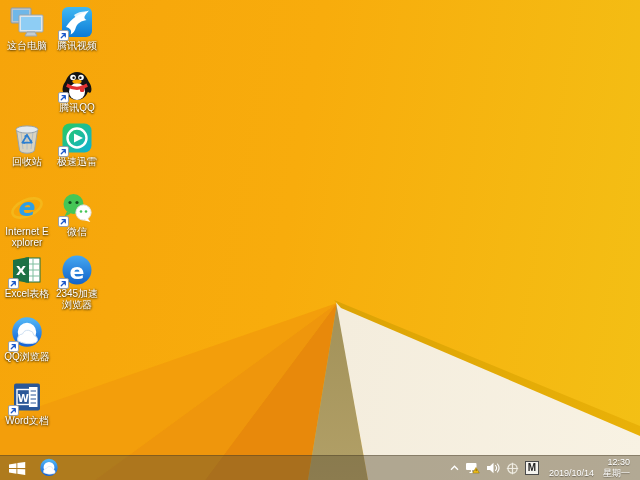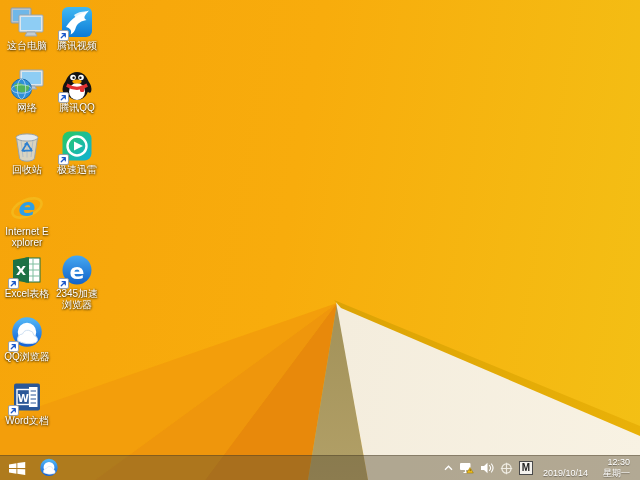--- a/index.html
+++ b/index.html
@@ -30,21 +30,21 @@
   .desk-label{
     margin-top:1px;font-size:10px;line-height:10.5px;color:#fff;text-align:center;
     text-shadow:0 1px 2px rgba(0,0,0,.75),1px 0 2px rgba(0,0,0,.45);
     word-break:break-all;
   }
   .sc-arrow{
     position:absolute;left:-1px;bottom:-1px;width:11px;height:11px;background:#fff;
     border:1px solid #9aa0a8;border-radius:2px;display:flex;align-items:center;justify-content:center;
   }
   .c1{left:3px;} .c2{left:53px;}
-  .r1{top:4px;} .r2{top:66px;} .r3{top:128px;font-family:Liberation Serif, serif;} .r4{top:190px;}
+  .r1{top:4px;} .r2{top:66px;} .r3{top:120px;font-family:Liberation Serif, serif;} .r4{top:190px;}
   .r5{top:252px;} .r6{top:315px;} .r7{top:379px;}
   
   .taskbar{
     position:absolute;left:0;right:0;bottom:0;height:25px;
     background:rgba(94,80,52,.45);
     border-top:1px solid rgba(60,50,30,.35);
     display:flex;align-items:center;
   }
   .start-btn{width:34px;height:25px;display:flex;align-items:center;justify-content:center;cursor:pointer;}
   .task-icon{width:30px;height:25px;display:flex;align-items:center;justify-content:center;cursor:pointer;}
@@ -54,21 +54,21 @@
   .ime-box{
     width:14px;height:14px;background:#F5F3EE;border:1px solid #4a4a4a;
     display:flex;align-items:center;justify-content:center;
     font-size:10px;font-weight:bold;color:#222;line-height:1;cursor:pointer;
   }
   .clock{
     display:flex;flex-direction:column;align-items:flex-end;justify-content:center;
     color:#fff;font-size:9px;line-height:11px;padding:12px 4px;cursor:pointer;
     text-shadow:0 1px 1px rgba(0,0,0,.4);
   }
-  .clock .date-row{display:flex;gap:15px;}
+  .clock .date-row{display:flex;gap:9px;}
 </style>
 </head>
 <body>
 
 <div class="screen">
 
   <div class="wp">
     <div class="wp-base"></div>
     <div class="wp-facet-light"></div>
     <div class="wp-facet-mid"></div>
@@ -106,34 +106,20 @@
       </svg>
       <span class="sc-arrow">
         <svg width="9" height="9" viewBox="0 0 10 10">
             <path d="M2.5 7.5 L7 3 M7 3 v3.5 M7 3 h-3.5" stroke="#1b57c9" stroke-width="1.4" fill="none" stroke-linecap="round"></path>
           </svg>
       </span>
     </div>
     <div class="desk-label">腾讯视频</div>
   </div>
 
-  <div class="desk-icon c1 r2">
-    <div class="glyph">
-      <svg width="34" height="34" viewBox="0 0 34 34">
-        <rect x="10" y="3" width="23" height="16" rx="1" fill="#dfe6ea" stroke="#9aa5ad"></rect>
-        <rect x="12" y="5" width="19" height="12" fill="#8ecdf4"></rect>
-        <path d="M18 19 h7 l1.5 3 h-10 z" fill="#c2ccd3" stroke="#9aa5ad"></path>
-        <circle cx="11.5" cy="22" r="10" fill="#2f8fd8" stroke="#1b6cad"></circle>
-        <path d="M4 18 q4 -3.5 8 -1 q4 2.5 7 .5 q1 3 -1 6 q-4 3 -8 1.5 q-5 -2 -6 -7 z" fill="#58b74c" opacity=".9"></path>
-        <ellipse cx="11.5" cy="22" rx="10" ry="4.2" fill="none" stroke="#d8ecf8" stroke-width=".8" opacity=".8"></ellipse>
-        <ellipse cx="11.5" cy="22" rx="4.2" ry="10" fill="none" stroke="#d8ecf8" stroke-width=".8" opacity=".8"></ellipse>
-      </svg>
-    </div>
-    <div class="desk-label">网络</div>
-  </div>
 
   <div class="desk-icon c2 r2">
     <div class="glyph">
       <svg width="34" height="34" viewBox="0 0 34 34">
         <ellipse cx="17" cy="19" rx="12" ry="14" fill="#141414"></ellipse>
         <ellipse cx="5.5" cy="20" rx="2.6" ry="6" fill="#141414" transform="rotate(14 5.5 20)"></ellipse>
         <ellipse cx="28.5" cy="20" rx="2.6" ry="6" fill="#141414" transform="rotate(-14 28.5 20)"></ellipse>
         <ellipse cx="17" cy="24.5" rx="8" ry="8.5" fill="#fff"></ellipse>
         <circle cx="13" cy="10.5" r="2.8" fill="#fff"></circle>
           <circle cx="21" cy="10.5" r="2.8" fill="#fff"></circle>
@@ -190,20 +176,40 @@
   <div class="desk-icon c1 r4">
     <div class="glyph">
       <svg width="36" height="36" viewBox="0 0 36 36">
         <ellipse cx="18" cy="18" rx="15.5" ry="8" fill="none" stroke="#F4B71A" stroke-width="2.6" transform="rotate(-24 18 18)"></ellipse>
         <text x="18" y="26" font-size="25" font-weight="bold" font-style="italic" fill="#2E9FE6" text-anchor="middle" font-family="DejaVu Sans, sans-serif">e</text>
       </svg>
     </div>
     <div class="desk-label">Internet Explorer</div>
   </div>
 
+  <div class="desk-icon c2 r4">
+    <div class="glyph">
+      <svg width="34" height="34" viewBox="0 0 34 34">
+        <circle cx="13.5" cy="13" r="10" fill="#45C656"></circle>
+        <path d="M7 20.5 l-2.5 5 l6 -2.8 z" fill="#45C656"></path>
+        <circle cx="10" cy="11.5" r="1.6" fill="#14501e"></circle>
+          <circle cx="17" cy="11.5" r="1.6" fill="#14501e"></circle>
+        <circle cx="23.5" cy="21.5" r="7.6" fill="#fff" stroke="#e3e3e3"></circle>
+        <path d="M27.5 27 l2.8 4 l-6.2 -1.8 z" fill="#fff"></path>
+        <circle cx="21" cy="20.5" r="1.3" fill="#45C656"></circle>
+          <circle cx="26" cy="20.5" r="1.3" fill="#45C656"></circle>
+      </svg>
+      <span class="sc-arrow">
+        <svg width="9" height="9" viewBox="0 0 10 10">
+            <path d="M2.5 7.5 L7 3 M7 3 v3.5 M7 3 h-3.5" stroke="#1b57c9" stroke-width="1.4" fill="none" stroke-linecap="round"></path>
+          </svg>
+      </span>
+    </div>
+    <div class="desk-label">微信</div>
+  </div>
 
   <div class="desk-icon c1 r5">
     <div class="glyph">
       <svg width="34" height="34" viewBox="0 0 34 34">
         <rect x="16" y="5" width="14" height="24" fill="#fff" stroke="#1E7145"></rect>
         <path d="M16 11 h14 M16 17 h14 M16 23 h14 M23 5 v24" stroke="#7FBF9F" stroke-width="1"></path>
         <path d="M3 7 L19 4 V30 L3 27 Z" fill="#1E7145"></path>
         <text x="11" y="22" font-size="13" font-weight="bold" fill="#fff" text-anchor="middle" font-family="DejaVu Sans, sans-serif">X</text>
       </svg>
       <span class="sc-arrow">

